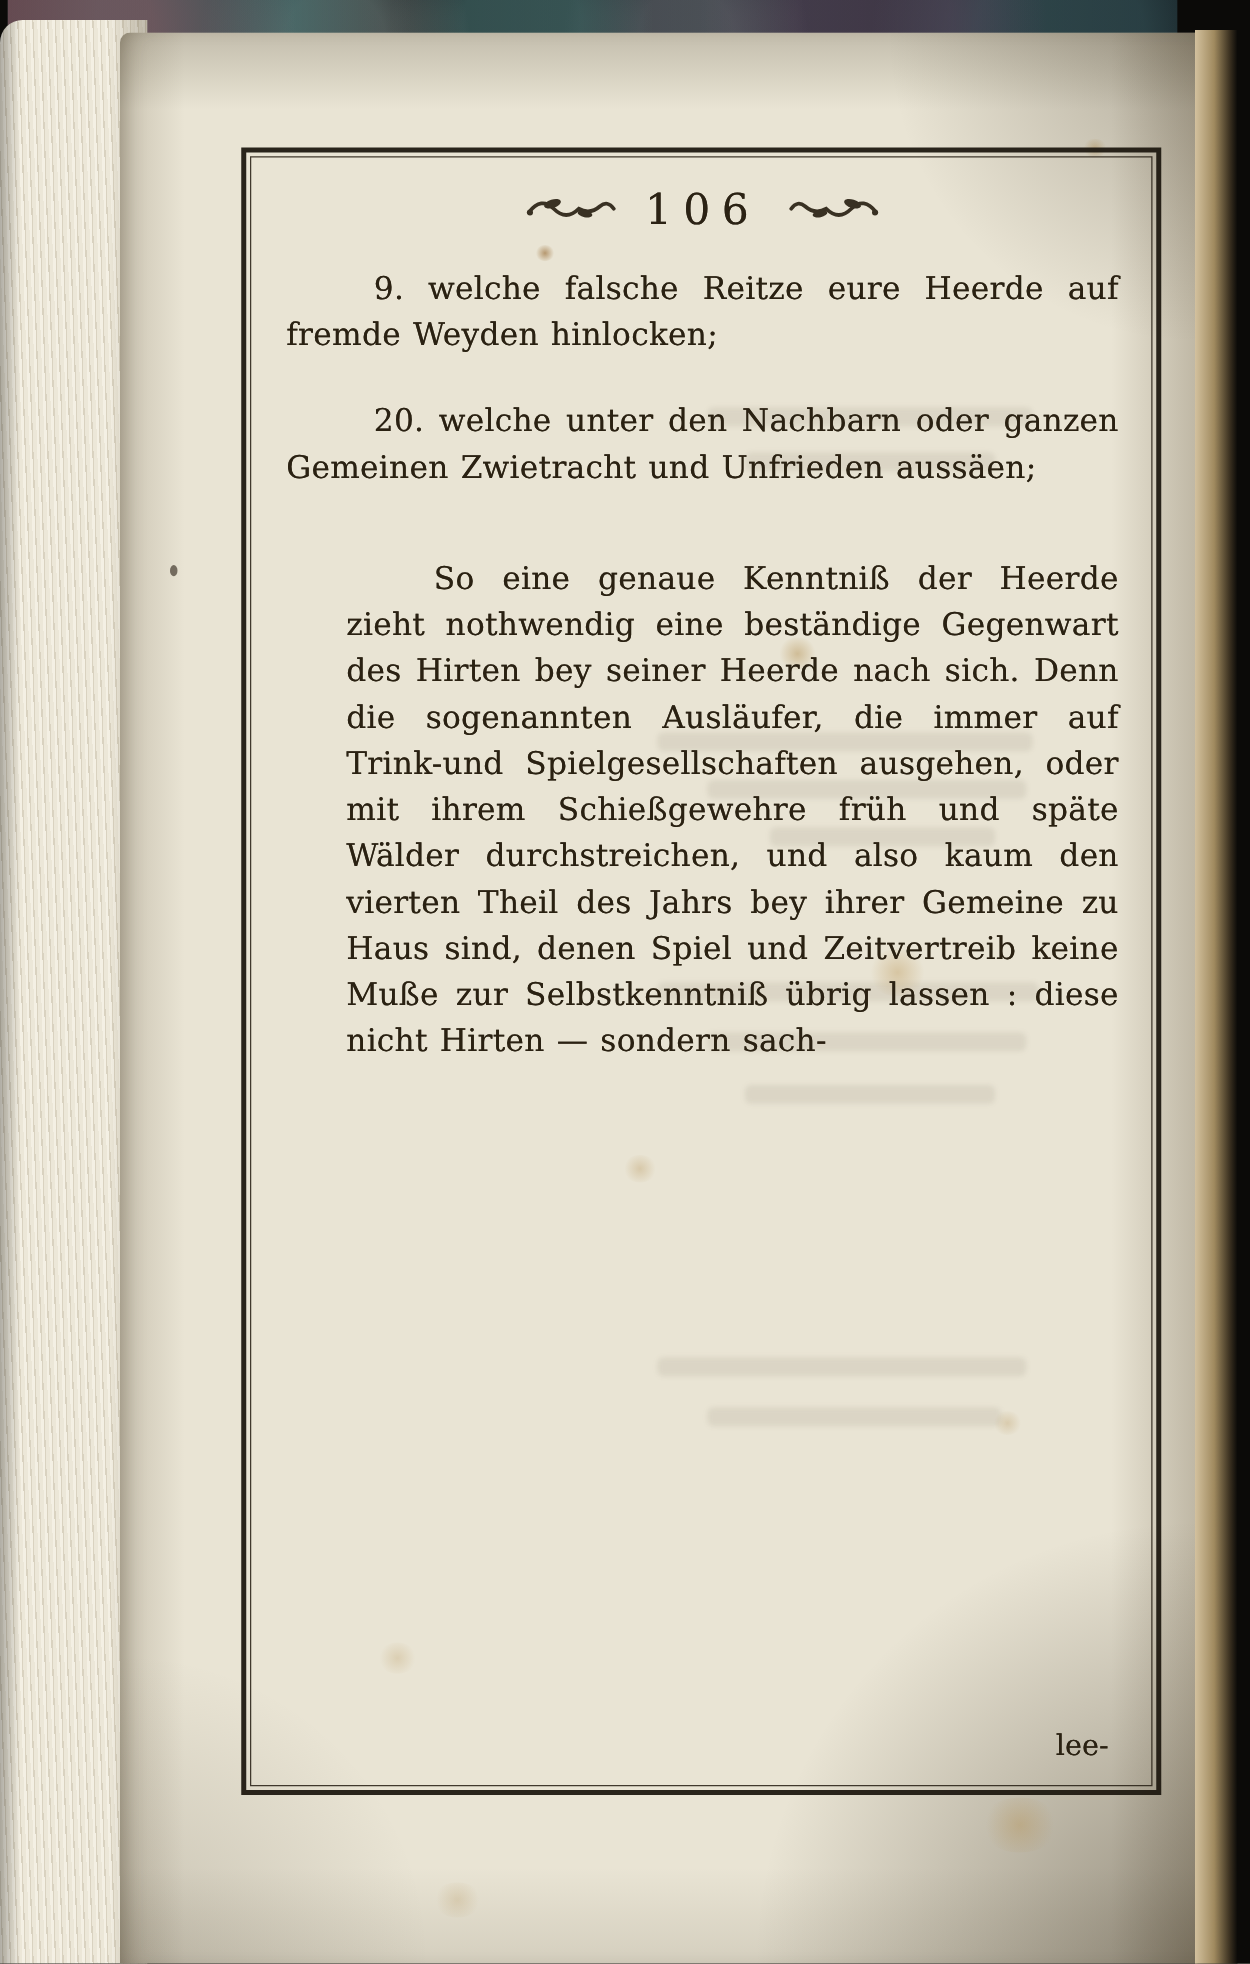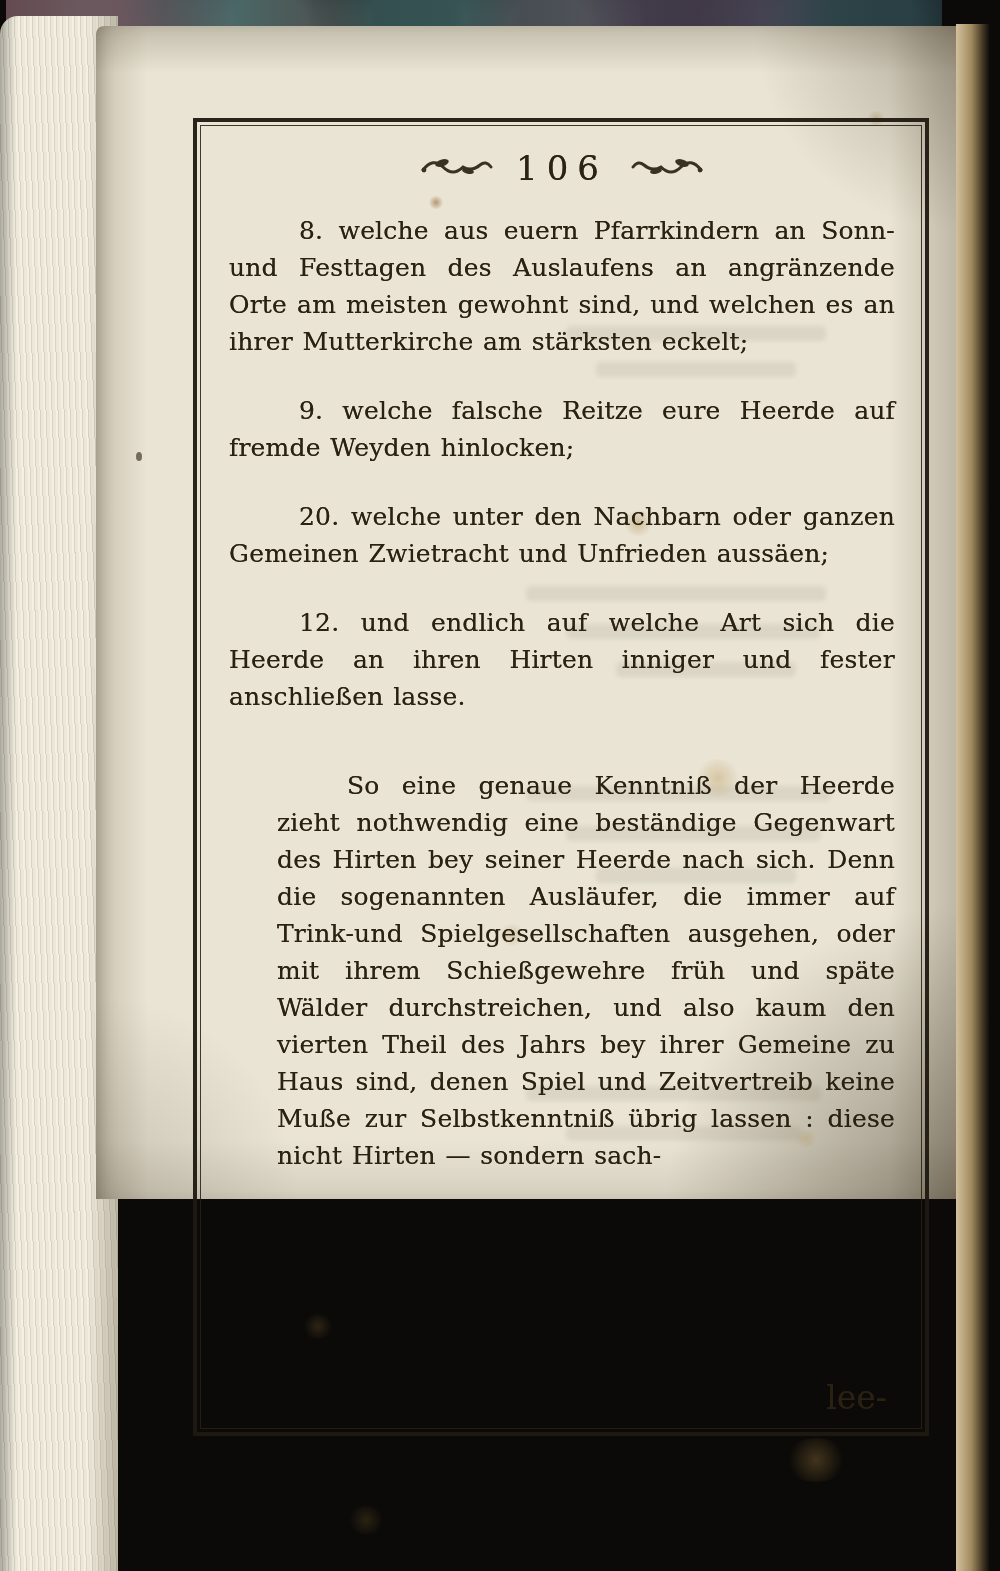--- a/index.html
+++ b/index.html
@@ -32,21 +32,21 @@
     position: absolute; left: 0; top: 16px; width: 118px; height: 1555px;
     border-top-left-radius: 18px;
     background-image:
       linear-gradient(90deg, rgba(0,0,0,.28), transparent 14%),
       linear-gradient(270deg, rgba(90,80,60,.35), transparent 26%),
       repeating-linear-gradient(88deg, #f4f0e4 0px 2px, #d9d2c0 2px 3px, #ece7d8 3px 6px);
   }
 
   
   .page {
-    position: absolute; left: 96px; top: 26px; width: 862px; height: 1173px;
+    position: absolute; left: 96px; top: 26px; width: 862px; height: 1545px;
     background-color: #e9e4d4;
     border-top-left-radius: 8px;
     background-image:
       radial-gradient(circle at 100% 100%, rgba(45,35,18,.45), transparent 20%),
       radial-gradient(circle at 100% 0%, rgba(45,35,18,.30), transparent 14%),
       radial-gradient(circle at 0% 100%, rgba(45,35,18,.18), transparent 14%),
       linear-gradient(90deg, rgba(80,65,40,.20), transparent 6%),
       linear-gradient(270deg, rgba(80,65,40,.28), transparent 8%),
       linear-gradient(180deg, rgba(60,50,30,.22), transparent 4%),
       linear-gradient(0deg, rgba(60,50,30,.12), transparent 5%);
@@ -108,21 +108,21 @@
     word-spacing: 1.5px; letter-spacing: .2px;
     margin: 0 0 32px;
     text-shadow: 0 0 .45px rgba(42,33,18,.75);
   }
   .para.opening { margin-top: 20px; }
   .para.last { margin-bottom: 4px; margin-left: 48px; }
   .catchword {
     margin-top: auto;
     text-align: right;
     padding-right: 8px;
-    font-size: 33px; line-height: 37px;
+    font-size: 23px; line-height: 37px;
     color: #2a2112;
     text-shadow: 0 0 .45px rgba(42,33,18,.75);
   }
 </style>
 </head>
 <body>
 
 <div>
 
   <div class="marble-top"></div>
@@ -165,24 +165,22 @@
           </svg>
           <span class="pagenum">106</span>
           <svg class="ornament flip" viewBox="0 0 74 26">
             <path d="M3 15 Q 13 2, 23 12 T 43 12 Q 52 17, 60 10 Q 66 5, 71 12" fill="none" stroke="#2b2214" stroke-width="3" stroke-linecap="round"></path>
             <ellipse cx="22" cy="8" rx="7" ry="3.4" fill="#2b2214" transform="rotate(-18 22 8)"></ellipse>
             <ellipse cx="48" cy="16" rx="6" ry="2.8" fill="#2b2214" transform="rotate(12 48 16)"></ellipse>
             <circle cx="4" cy="15" r="2.4" fill="#2b2214"></circle>
           </svg>
         </div>
 
-        <p class="para">8. welche aus euern Pfarrkindern an Sonn- und Festtagen des Auslaufens an angränzende Orte am meisten gewohnt sind, und welchen es an ihrer Mutterkirche am stärksten eckelt;</p>
         <p class="para">9. welche falsche Reitze eure Heerde auf fremde Weyden hinlocken;</p>
         <p class="para">20. welche unter den Nachbarn oder ganzen Gemeinen Zwietracht und Unfrieden aussäen;</p>
-        <p class="para">12. und endlich auf welche Art sich die Heerde an ihren Hirten inniger und fester anschließen lasse.</p>
         <p class="para opening last">So eine genaue Kenntniß der Heerde zieht nothwendig eine beständige Gegenwart des Hirten bey seiner Heerde nach sich. Denn die sogenannten Ausläufer, die immer auf Trink-und Spielgesellschaften ausgehen, oder mit ihrem Schießgewehre früh und späte Wälder durchstreichen, und also kaum den vierten Theil des Jahrs bey ihrer Gemeine zu Haus sind, denen Spiel und Zeitvertreib keine Muße zur Selbstkenntniß übrig lassen : diese nicht Hirten — sondern sach-</p>
 
         <div class="catchword">lee-</div>
 
       </div>
     </div>
   </div>
 
   <div class="fore-edge"></div>
 

